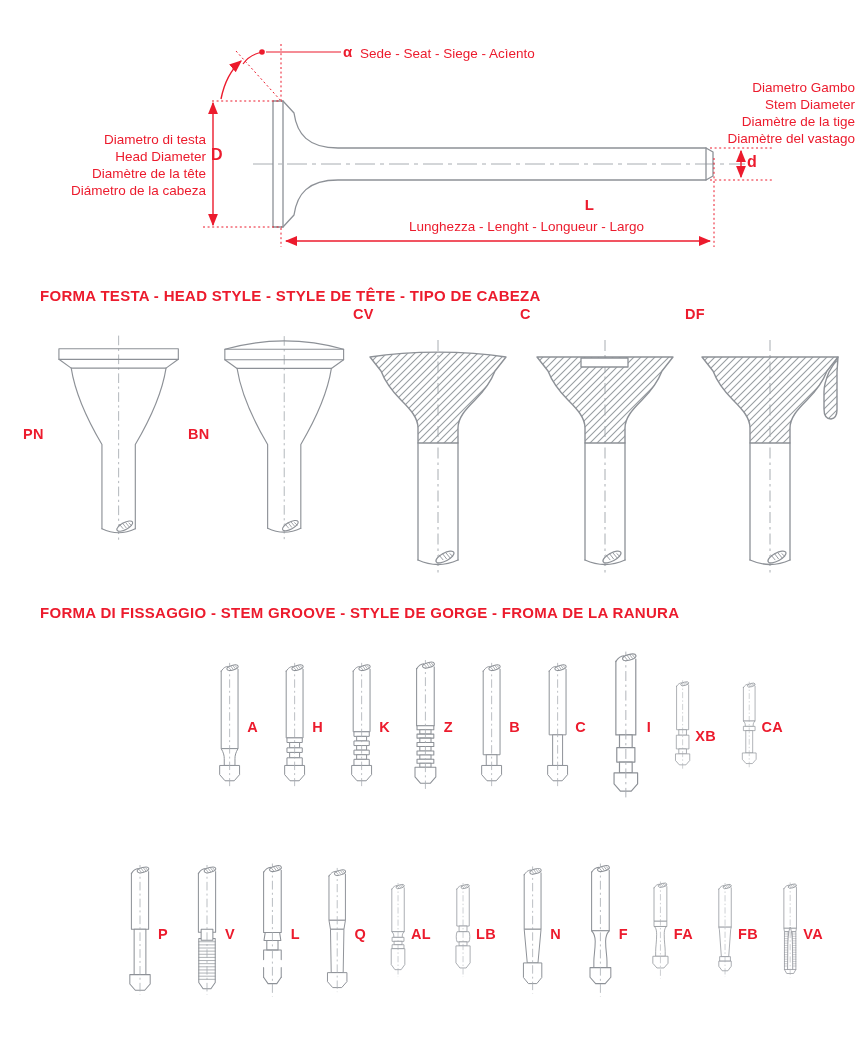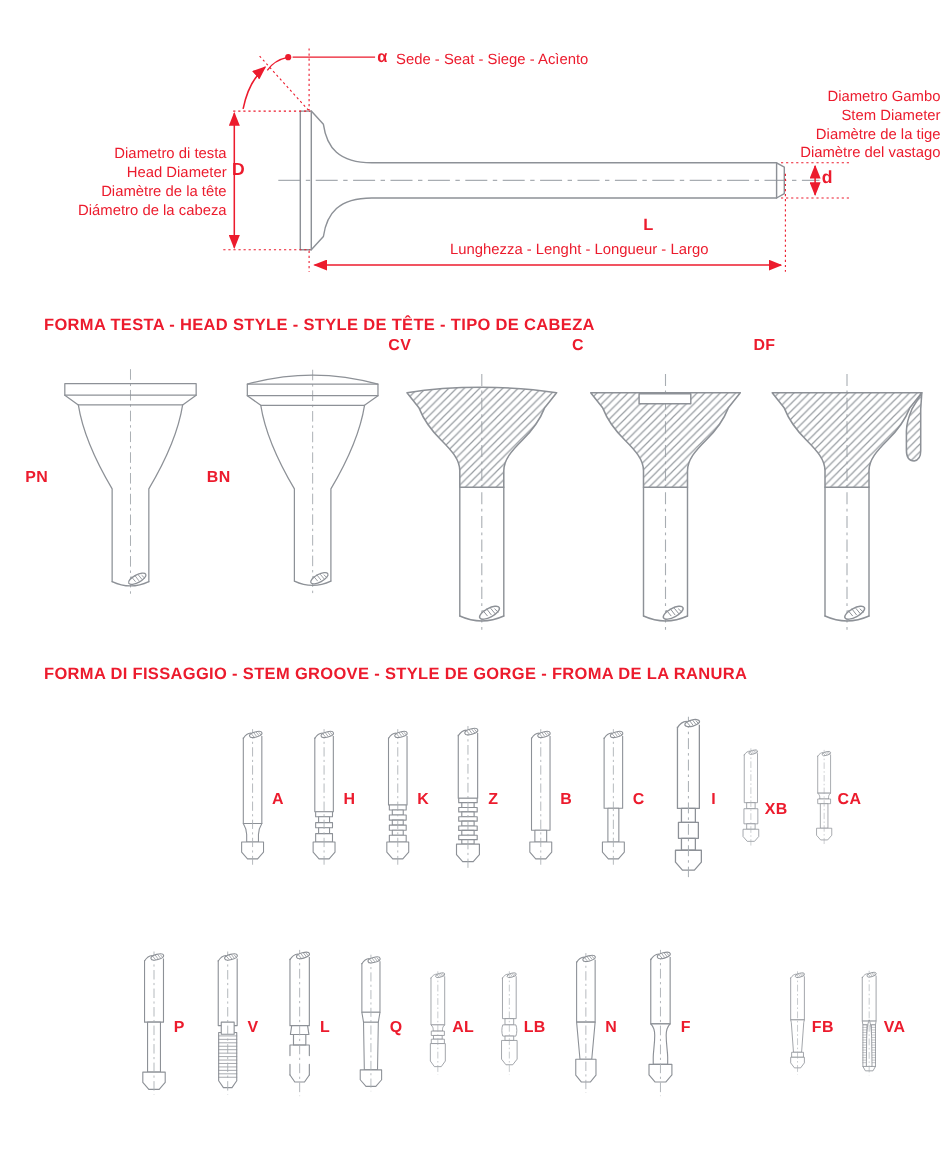--- a/index.html
+++ b/index.html
@@ -353,20 +353,31 @@
   <div class="fig" style="left:582px;top:845px;width:46px">
     <svg width="46" height="170" viewBox="0 0 46 170">
       <path class="fw" d="M12,12 L12,86 L34,86 L34,10"></path>
       <path class="fw" d="M12,86 C16,90 16.5,94 16.5,99 C16.5,110 14.8,117 14.8,124 L14.8,132 H31.2 L31.2,124 C31.2,117 29.5,110 29.5,99 C29.5,94 30,90 34,86 Z"></path>
       <use href="#footp" class="fw" transform="translate(0,132)"></use>
       <line class="cl" x1="23" y1="2" x2="23" y2="168"></line>
         <use href="#stemtop"></use>
     </svg>
     <div class="cap" style="margin-top:8px">F</div>
   </div>
+  <div class="fig" style="left:647px;top:845px;width:46px">
+    <svg width="46" height="170" viewBox="0 0 46 170">
+      <path class="fw" d="M12,12 L12,70 L34,70 L34,10"></path>
+      <rect class="fw" x="12" y="70" width="22" height="9"></rect>
+      <path class="fw" d="M13,79 C16,83 16.5,87 16.5,93 C16.5,106 14.8,114 14.8,122 L14.8,130 H31.2 L31.2,122 C31.2,114 29.5,106 29.5,93 C29.5,87 30,83 33,79 Z"></path>
+      <use href="#footp" class="fw" transform="translate(0,130)"></use>
+      <line class="cl" x1="23" y1="2" x2="23" y2="168"></line>
+        <use href="#stemtop"></use>
+    </svg>
+    <div class="cap" style="margin-top:8px">FA</div>
+  </div>
   <div class="fig" style="left:712px;top:845px;width:46px">
     <svg width="46" height="170" viewBox="0 0 46 170">
       <path class="fw" d="M12,12 L12,80 L34,80 L34,10"></path>
       <path class="fw" d="M12,80 H34 L33,84 L29.5,132 H16.5 L13,84 Z"></path>
       <rect class="fw" x="13.5" y="132" width="19" height="8"></rect>
       <path class="fw" d="M12,140 H34 V149 L28,157 H18 L12,149 Z"></path>
       <line class="cl" x1="23" y1="2" x2="23" y2="168"></line>
         <use href="#stemtop"></use>
     </svg>
     <div class="cap" style="margin-top:8px">FB</div>

